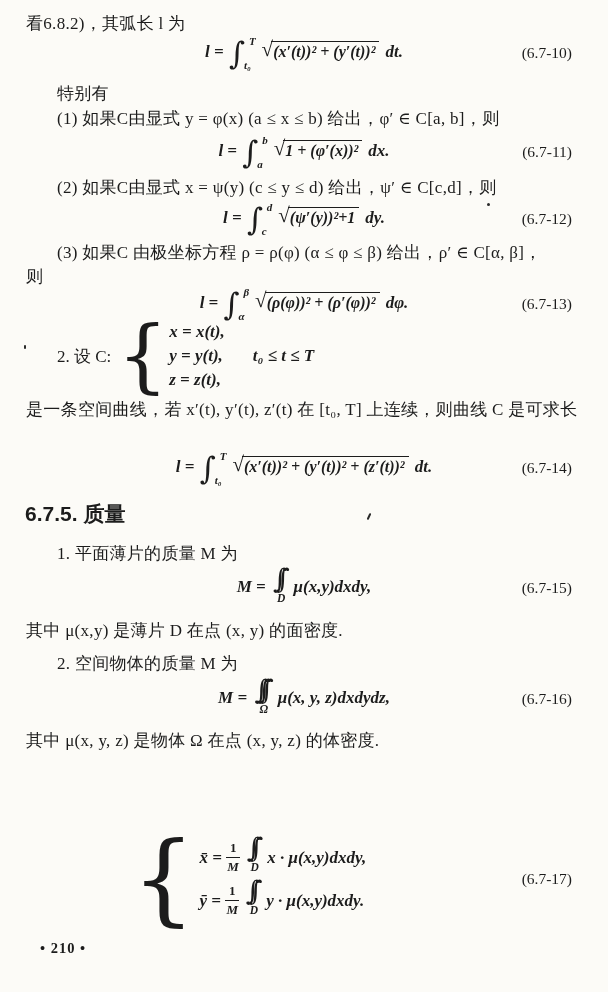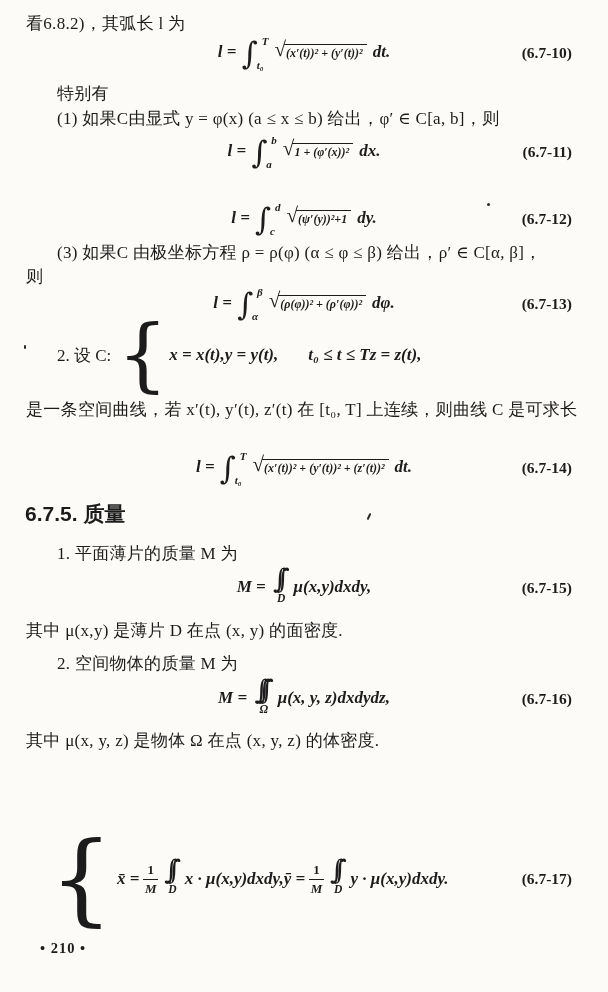--- a/index.html
+++ b/index.html
@@ -41,21 +41,21 @@
   .eq {
     font-weight: bold;
     font-style: italic;
     white-space: nowrap;
   }
   .eqnum {
     position: absolute;
     right: 36px;
     top: 50%;
     transform: translateY(-50%);
-    font-weight: bold;
+    font-weight: normal;
     font-size: 15.5px;
     font-style: normal;
     white-space: pre;
     text-align: center;
   }
   .lhs { margin-right: 5px; }
   .tail { margin-left: 6px; }
   
   .intgrp { display: inline-flex; align-items: center; vertical-align: middle; margin-right: 2px; }
   .isign {
@@ -80,21 +80,21 @@
     font-size: 21px;
     font-style: normal;
     font-weight: bold;
     margin: 0 -2px 0 4px;
     vertical-align: 1px;
   }
   .rad {
     display: inline-block;
     border-top: 1.7px solid #1c1c1c;
     padding: 1px 4px 0 2px;
-    font-size: 12px;
+    font-size: 16px;
   }
   
   .iint {
     display: inline-flex;
     flex-direction: column;
     align-items: center;
     vertical-align: middle;
     margin: -10px 4px 0 2px;
   }
   .isq {
@@ -127,20 +127,21 @@
   }
   .brace {
     font-family: "DejaVu Serif", serif;
     font-weight: normal;
     font-style: normal;
   }
   .b3 { font-size: 80px; line-height: 66px; margin: 0 1px 0 6px; }
   .b17 { font-size: 100px; line-height: 82px; margin-right: 4px; }
   .sys-lines {
     display: flex;
+    flex-direction: column;
     row-gap: 4px;
     font-style: italic;
     font-weight: bold;
   }
   .sysline { white-space: pre; }
   .cond { margin-left: 30px; }
   .e17line { display: flex; align-items: center; white-space: pre; }
   .pagenum {
     position: absolute;
     left: 40px;
@@ -180,20 +181,21 @@
           <span class="isign">∫</span>
           <span class="ilims">
             <span class="iup">b</span>
             <span class="ilo">a</span>
           </span>
         </span><span class="sq">√</span><span class="rad">1 + (φ′(x))²</span><span class="tail">dx.</span>
     </span>
     <span class="eqnum">(6.7-11)</span>
   </div>
 
+  <div class="line indent" style="top:176px">(2) 如果C由显式 x = ψ(y) (c ≤ y ≤ d) 给出，ψ′ ∈ C[c,d]，则</div>
 
   <div class="eqrow" style="top:197px;height:44px">
     <span class="eq">
       <span class="lhs">l =</span><span class="intgrp">
           <span class="isign">∫</span>
           <span class="ilims">
             <span class="iup">d</span>
             <span class="ilo">c</span>
           </span>
         </span><span class="sq">√</span><span class="rad">(ψ′(y))²+1</span><span class="tail">dy.</span>

